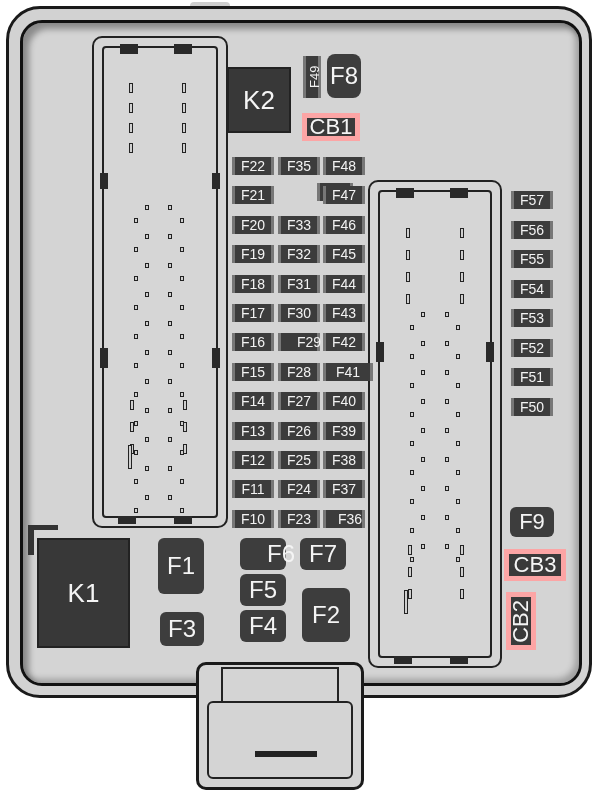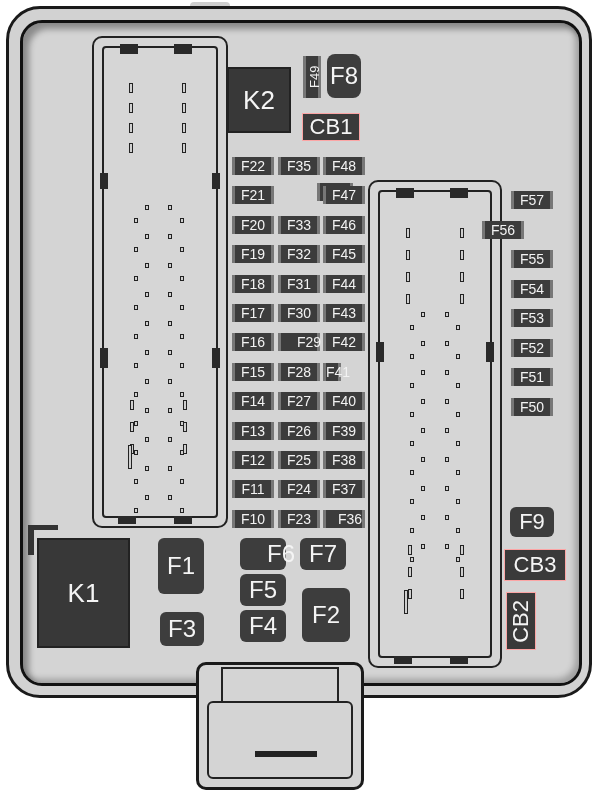--- a/index.html
+++ b/index.html
@@ -22,21 +22,21 @@
   
   .mini { height:18px; background:#3c3c3c; color:#f2f2f2; font-size:14px; line-height:18px;
     text-align:center; border-left:3px solid #777; border-right:3px solid #777; }
   .mini.v { width:18px; writing-mode:vertical-rl; transform:rotate(180deg); }
   .block { background:#3d3d3d; color:#f4f4f4; text-align:center; border-radius:6px;
     display:flex; align-items:center; justify-content:center; }
   .block.f { font-size:24px; }
   .relay { background:#383838; color:#f4f4f4; display:flex; align-items:center;
     justify-content:center; font-size:26px; border:2px solid #222; }
   .cb { background:#3a3a3a; color:#f4f4f4; font-size:22px; display:flex;
-    align-items:center; justify-content:center; border:1px solid #fca5a5; }
+    align-items:center; justify-content:center; border:5px solid #fca5a5; }
   
   #bottom-conn { left:196px; top:662px; width:168px; height:128px; border:3px solid #1a1a1a;
     border-radius:10px; background:#d4d4d4; }
   #bottom-conn .inner { position:absolute; left:8px; right:8px; top:36px; bottom:8px;
     border:2px solid #222; border-radius:6px; }
   #bottom-conn .top { position:absolute; left:22px; right:22px; top:2px; height:34px;
     border:2px solid #222; border-bottom:none; }
   #bottom-conn .slot { position:absolute; left:56px; width:62px; top:86px; height:6px; background:#222; }
 </style>
 </head>
@@ -222,31 +222,31 @@
     <div class="abs mini" style="left: 278px; top: 451px; width: 42px;">F25</div>
     <div class="abs mini" style="left: 278px; top: 480.4px; width: 42px;">F24</div>
     <div class="abs mini" style="left: 278px; top: 509.8px; width: 42px;">F23</div>
     <div class="abs mini" style="left: 323px; top: 157px; width: 42px;">F48</div>
     <div class="abs mini" style="left: 323px; top: 186.4px; width: 42px;">F47</div>
     <div class="abs mini" style="left: 323px; top: 215.8px; width: 42px;">F46</div>
     <div class="abs mini" style="left: 323px; top: 245.2px; width: 42px;">F45</div>
     <div class="abs mini" style="left: 323px; top: 274.6px; width: 42px;">F44</div>
     <div class="abs mini" style="left: 323px; top: 304px; width: 42px;">F43</div>
     <div class="abs mini" style="left: 323px; top: 333.4px; width: 42px;">F42</div>
-    <div class="abs mini" style="left: 323px; top: 362.8px; width: 18px;">F41</div>
+    <div class="abs mini" style="left: 323px; top: 362.8px; width: 50px;">F41</div>
     <div class="abs mini" style="left: 323px; top: 392.2px; width: 42px;">F40</div>
     <div class="abs mini" style="left: 323px; top: 421.6px; width: 42px;">F39</div>
     <div class="abs mini" style="left: 323px; top: 451px; width: 42px;">F38</div>
     <div class="abs mini" style="left: 323px; top: 480.4px; width: 42px;">F37</div>
     <div class="abs mini" style="left: 323px; top: 509.8px; width: 42px; text-align: right;">F36</div>
   </div>
 
 <div id="rightcol">
     <div class="abs mini" style="left: 511px; top: 191px; width: 42px;">F57</div>
-    <div class="abs mini" style="left: 482px; top: 220.5px; width: 42px;">F56</div>
+    <div class="abs mini" style="left: 511px; top: 220.5px; width: 42px;">F56</div>
     <div class="abs mini" style="left: 511px; top: 250px; width: 42px;">F55</div>
     <div class="abs mini" style="left: 511px; top: 279.5px; width: 42px;">F54</div>
     <div class="abs mini" style="left: 511px; top: 309px; width: 42px;">F53</div>
     <div class="abs mini" style="left: 511px; top: 338.5px; width: 42px;">F52</div>
     <div class="abs mini" style="left: 511px; top: 368px; width: 42px;">F51</div>
     <div class="abs mini" style="left: 511px; top: 397.5px; width: 42px;">F50</div>
   </div>
 
 <div class="abs block f" style="left:510px;top:507px;width:44px;height:30px;font-size:22px;">
   <span>F9</span>

